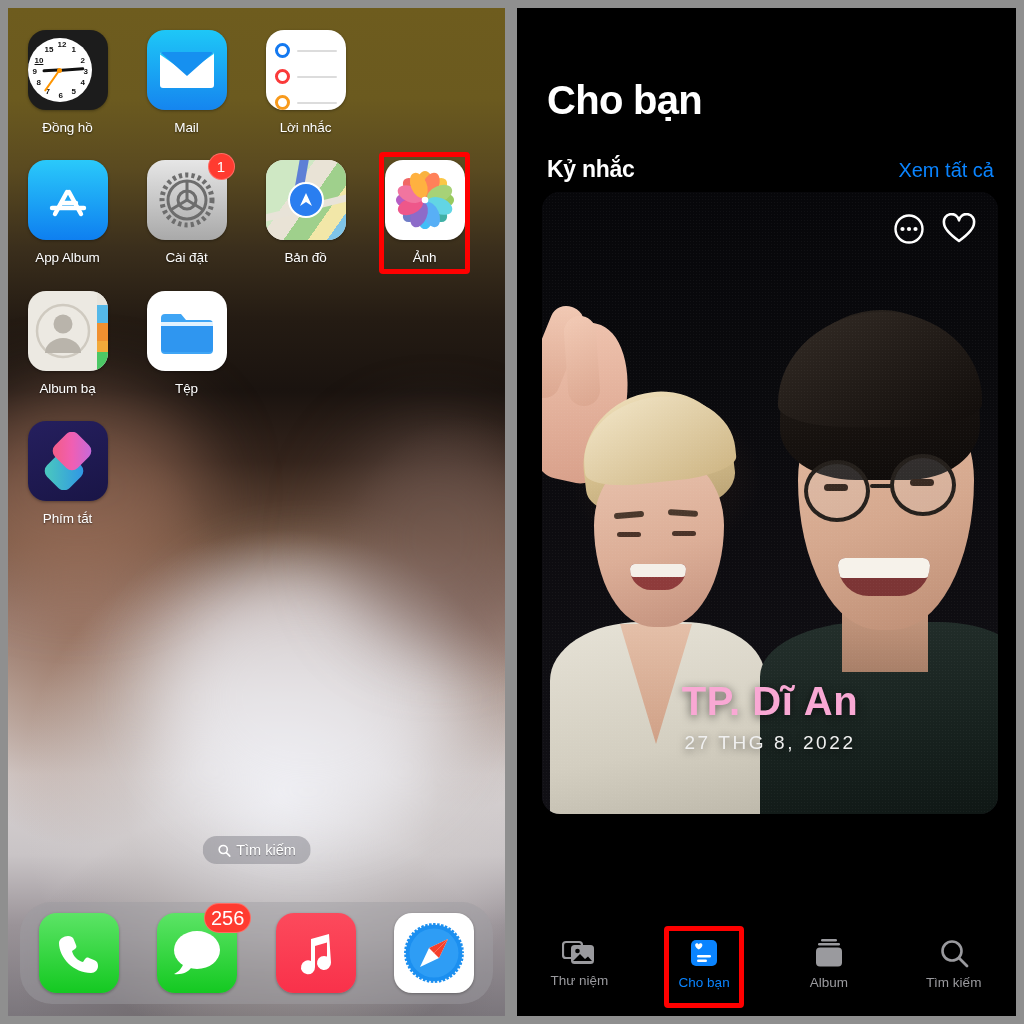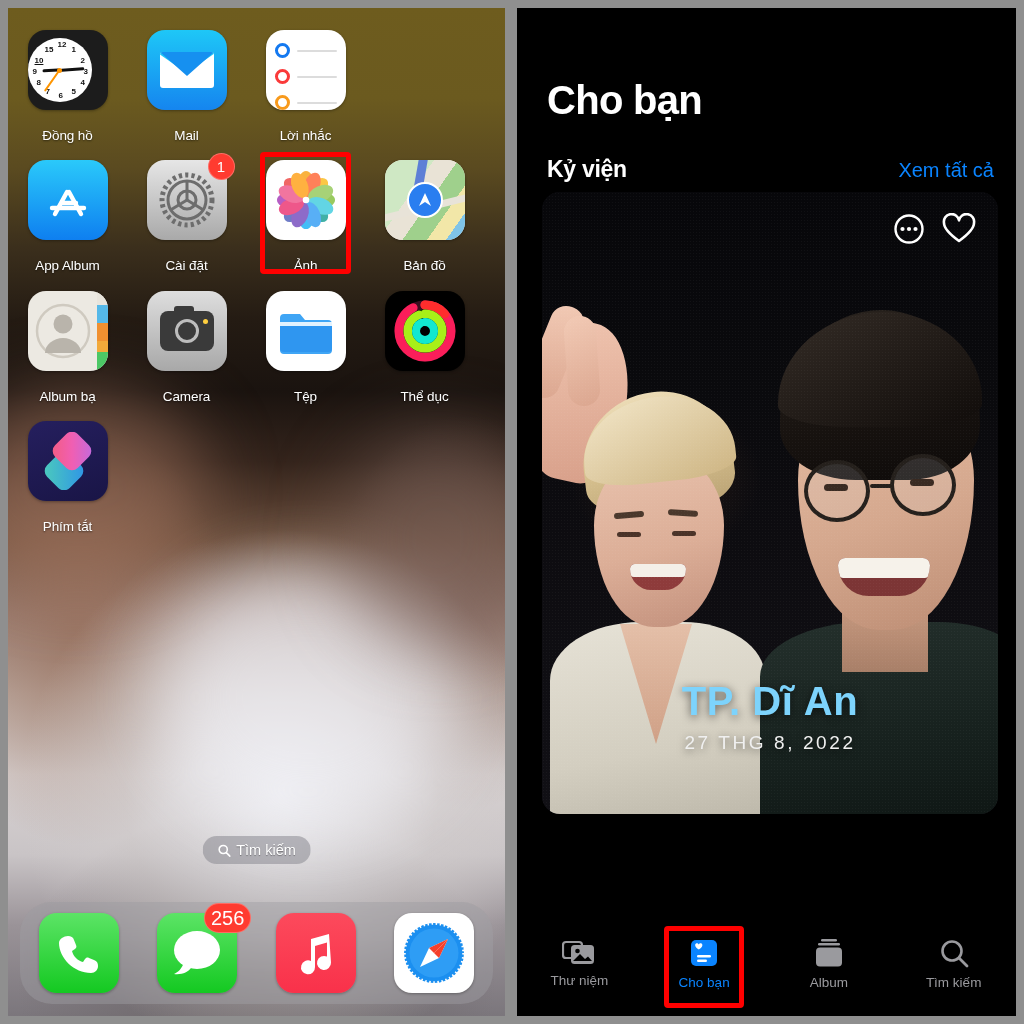--- a/index.html
+++ b/index.html
@@ -36,21 +36,21 @@
   .app-row { display:flex; }
   .app-cell {
     width:119px; display:flex; flex-direction:column; align-items:center;
     position:relative;
   }
   .app-icon {
     width:80px; height:80px; border-radius:18px; position:relative;
     overflow:hidden; box-shadow:0 1px 3px rgba(0,0,0,0.35);
   }
   .app-label {
-    margin-top:18px; font-size:13.5px; color:#fff; letter-spacing:-0.1px;
+    margin-top:10px; font-size:13.5px; color:#fff; letter-spacing:-0.1px;
     text-shadow:0 1px 2px rgba(0,0,0,0.55); white-space:nowrap;
   }
   .badge {
     position:absolute; top:-7px; right:-8px; min-width:27px; height:27px;
     border-radius:14px; background:#ff3b30; color:#fff; font-size:15px;
     display:flex; align-items:center; justify-content:center;
     padding:0 6px; font-weight:400; border:1.5px solid rgba(255,255,255,0.25);
     z-index:5;
   }
   .badge.wide { min-width:46px; font-size:20px; height:30px; border-radius:16px; top:-10px; right:-14px;}
@@ -202,21 +202,21 @@
              background:linear-gradient(180deg,#c89a80,#a87f68);}
   .grain { position:absolute; inset:0;
            background-image:radial-gradient(rgba(255,255,255,.035) 1px, transparent 1px);
            background-size:3px 3px; }
 
   .mem-actions { position:absolute; right:22px; top:20px; display:flex; gap:16px; z-index:6; }
   .act-btn { width:34px; height:34px; display:flex; align-items:center; justify-content:center; }
 
   .mem-text { position:absolute; left:0; right:0; bottom:60px; text-align:center; z-index:6;}
   .mem-title {
-    color:#7dd3fc; font-size:40px; font-weight:600; letter-spacing:0.6px;
+    color:#f9a8d4; font-size:40px; font-weight:600; letter-spacing:0.6px;
     text-shadow:0 2px 10px rgba(0,0,0,.6);
   }
   .mem-date {
     margin-top:8px; color:#f0f0f0; font-size:19px; letter-spacing:2.6px;
     text-shadow:0 2px 8px rgba(0,0,0,.6);
   }
 
   
   .tabbar { position:absolute; left:0; right:0; bottom:0; height:96px;
             background:#000; display:flex; align-items:flex-start; padding-top:18px;}
@@ -321,20 +321,35 @@
                   <circle cx="31" cy="31" r="9"></circle>
                   <path d="M31 31 L31 12"></path>
                     <path d="M31 31 L14.5 41"></path>
                     <path d="M31 31 L47.5 41"></path>
                 </g>
               </svg>
             </div>
             <div class="badge">1</div>
           </div>
           <div class="app-label">Cài đặt</div>
+        </div>
+
+        <div class="app-cell">
+          <div class="app-icon ic-maps">
+            <div style="position:absolute;inset:0;background:
+                linear-gradient(125deg,#cfe8c4 0%,#cfe8c4 36%,#e9e3d6 36%,#e9e3d6 54%,#9fd08c 54%,#9fd08c 72%,#f2e7a8 72%,#f2e7a8 86%,#7fc4e8 86%);"></div>
+            <div style="position:absolute;left:30px;top:-4px;width:9px;height:50px;background:#5d7fd6;transform:rotate(10deg);"></div>
+            <div style="position:absolute;left:-6px;top:44px;width:96px;height:7px;background:#e8e3d8;transform:rotate(-14deg);"></div>
+            <div style="position:absolute;left:50%;top:50%;transform:translate(-50%,-50%);width:36px;height:36px;border-radius:50%;background:#2a7ef0;display:flex;align-items:center;justify-content:center;border:2.5px solid #fff;">
+              <svg width="18" height="18" viewBox="0 0 18 18">
+                  <path d="M9 2 L15 15 L9 11 L3 15 Z" fill="#fff"></path>
+                </svg>
+            </div>
+          </div>
+          <div class="app-label">Bản đồ</div>
         </div>
 
         <div class="app-cell">
           <div class="app-icon ic-photos">
             <svg width="66" height="66" viewBox="0 0 100 100">
               <g opacity="0.88">
                 <ellipse cx="50" cy="26" rx="12" ry="20" fill="#f9a825"></ellipse>
                 <ellipse cx="50" cy="26" rx="12" ry="20" fill="#fbc02d" transform="rotate(45 50 50)"></ellipse>
                 <ellipse cx="50" cy="26" rx="12" ry="20" fill="#8bc34a" transform="rotate(90 50 50)"></ellipse>
                 <ellipse cx="50" cy="26" rx="12" ry="20" fill="#26a69a" transform="rotate(135 50 50)"></ellipse>
@@ -350,90 +365,49 @@
                 <ellipse cx="50" cy="26" rx="12" ry="20" fill="#ec407a" transform="rotate(247 50 50)"></ellipse>
                 <ellipse cx="50" cy="26" rx="12" ry="20" fill="#f06292" transform="rotate(292 50 50)"></ellipse>
                 <ellipse cx="50" cy="26" rx="12" ry="20" fill="#ffa726" transform="rotate(337 50 50)"></ellipse>
               </g>
               <circle cx="50" cy="50" r="5" fill="#fff"></circle>
             </svg>
           </div>
           <div class="app-label">Ảnh</div>
           <div class="hl-box" style="left:14px;top:-8px;width:91px;height:122px;"></div>
         </div>
-
-        <div class="app-cell">
-          <div class="app-icon ic-maps">
-            <div style="position:absolute;inset:0;background:
-                linear-gradient(125deg,#cfe8c4 0%,#cfe8c4 36%,#e9e3d6 36%,#e9e3d6 54%,#9fd08c 54%,#9fd08c 72%,#f2e7a8 72%,#f2e7a8 86%,#7fc4e8 86%);"></div>
-            <div style="position:absolute;left:30px;top:-4px;width:9px;height:50px;background:#5d7fd6;transform:rotate(10deg);"></div>
-            <div style="position:absolute;left:-6px;top:44px;width:96px;height:7px;background:#e8e3d8;transform:rotate(-14deg);"></div>
-            <div style="position:absolute;left:50%;top:50%;transform:translate(-50%,-50%);width:36px;height:36px;border-radius:50%;background:#2a7ef0;display:flex;align-items:center;justify-content:center;border:2.5px solid #fff;">
-              <svg width="18" height="18" viewBox="0 0 18 18">
-                  <path d="M9 2 L15 15 L9 11 L3 15 Z" fill="#fff"></path>
-                </svg>
-            </div>
-          </div>
-          <div class="app-label">Bản đồ</div>
-        </div>
       </div>
     </div>
 
     <div class="icon-grid" style="top:283px;">
       <div class="app-row">
         <div class="app-cell">
           <div class="app-icon ic-contacts">
             <div style="position:absolute;right:0;top:0;width:11px;height:80px;background:linear-gradient(180deg,#e8e4dc 0 18%,#55b8e8 18% 40%,#f09030 40% 62%,#f2a93a 62% 76%,#4cc765 76% 100%);"></div>
             <svg width="56" height="56" viewBox="0 0 56 56" style="position:absolute;left:7px;top:12px;">
               <circle cx="28" cy="28" r="26" fill="none" stroke="#cfcac0" stroke-width="2.5"></circle>
               <circle cx="28" cy="21" r="9.5" fill="#b9b4ab"></circle>
               <path d="M10 50 a18 15 0 0 1 36 0 z" fill="#b9b4ab"></path>
             </svg>
           </div>
           <div class="app-label">Album bạ</div>
         </div>
 
-        <div class="app-cell">
-          <div class="app-icon ic-camera">
-            <div class="cam-body">
-                <div class="cam-bump"></div>
-                <div class="cam-lens"></div>
-                <div class="cam-flash"></div>
-              </div>
-          </div>
-          <div class="app-label">Camera</div>
-        </div>
 
         <div class="app-cell">
           <div class="app-icon ic-files">
             <svg width="56" height="46" viewBox="0 0 56 46">
               <path d="M2 10 a4 4 0 0 1 4-4 h16 l5 6 h23 a4 4 0 0 1 4 4 v26 a4 4 0 0 1 -4 4 h-44 a4 4 0 0 1 -4 -4 z" fill="#3fa5f5"></path>
               <rect x="2" y="14" width="52" height="4" fill="#fff" opacity="0.85"></rect>
               <path d="M2 18 h52 v22 a4 4 0 0 1 -4 4 h-44 a4 4 0 0 1 -4 -4 z" fill="#2f96f0"></path>
             </svg>
           </div>
           <div class="app-label">Tệp</div>
         </div>
 
-        <div class="app-cell">
-          <div class="app-icon ic-fitness">
-            <svg width="64" height="64" viewBox="0 0 64 64">
-              <g fill="none" stroke-linecap="round">
-                <circle cx="32" cy="32" r="26" stroke="#3a0f21" stroke-width="9"></circle>
-                <circle cx="32" cy="32" r="26" stroke="#fa1e5a" stroke-width="9" stroke-dasharray="150 14" transform="rotate(-90 32 32)"></circle>
-                <circle cx="32" cy="32" r="26" stroke="#ff2d2d" stroke-width="9" stroke-dasharray="22 142" transform="rotate(-90 32 32)"></circle>
-                <circle cx="32" cy="32" r="17" stroke="#1d3a05" stroke-width="9"></circle>
-                <circle cx="32" cy="32" r="17" stroke="#a8f018" stroke-width="9" stroke-dasharray="100 9" transform="rotate(-90 32 32)"></circle>
-                <circle cx="32" cy="32" r="9" stroke="#04352f" stroke-width="8"></circle>
-                <circle cx="32" cy="32" r="9" stroke="#12e8d0" stroke-width="8" stroke-dasharray="52 6" transform="rotate(-90 32 32)"></circle>
-              </g>
-            </svg>
-          </div>
-          <div class="app-label">Thể dục</div>
-        </div>
       </div>
     </div>
 
     <div class="icon-grid" style="top:413px;">
       <div class="app-row">
         <div class="app-cell">
           <div class="app-icon ic-shortcuts">
             <svg width="58" height="58" viewBox="0 0 58 58">
               <defs>
                 <linearGradient id="sg1" x1="0" y1="0" x2="1" y2="1">
@@ -496,21 +470,21 @@
     </div>
   </div>
 
   <div class="panel-divider"></div>
 
   <div id="photos-panel">
 
     <div class="ph-title">Cho bạn</div>
 
     <div class="ph-sec-head">
-      <div class="ph-sec-title">Kỷ viện</div>
+      <div class="ph-sec-title">Kỷ nhắc</div>
       <div class="ph-seeall">Xem tất cả</div>
     </div>
 
     <div class="mem-card">
       <div class="mem-photo">
         <div class="mem-bg"></div>
 
         <div class="p1-hand"></div>
         <div class="p1-finger" style="left:-4px;top:112px;width:34px;height:96px;transform:rotate(22deg);"></div>
         <div class="p1-finger" style="left:24px;top:124px;width:32px;height:90px;transform:rotate(-4deg);"></div>

